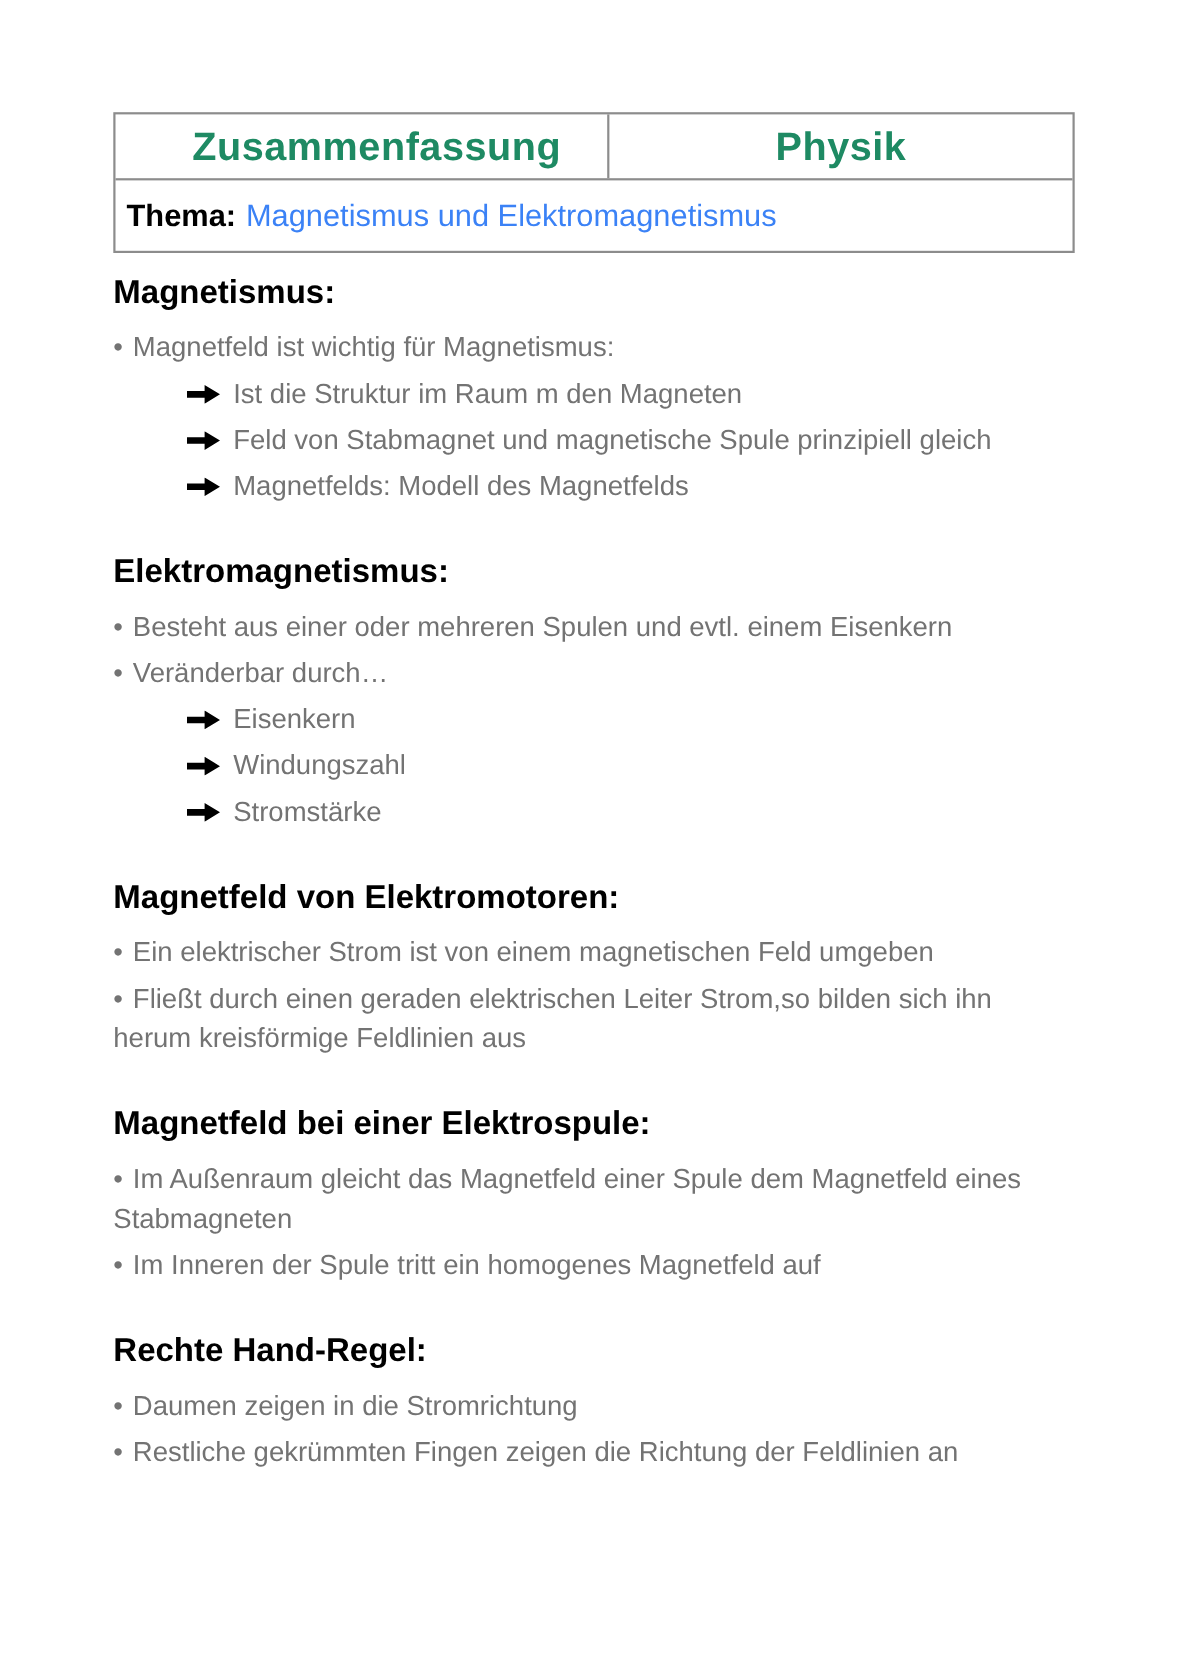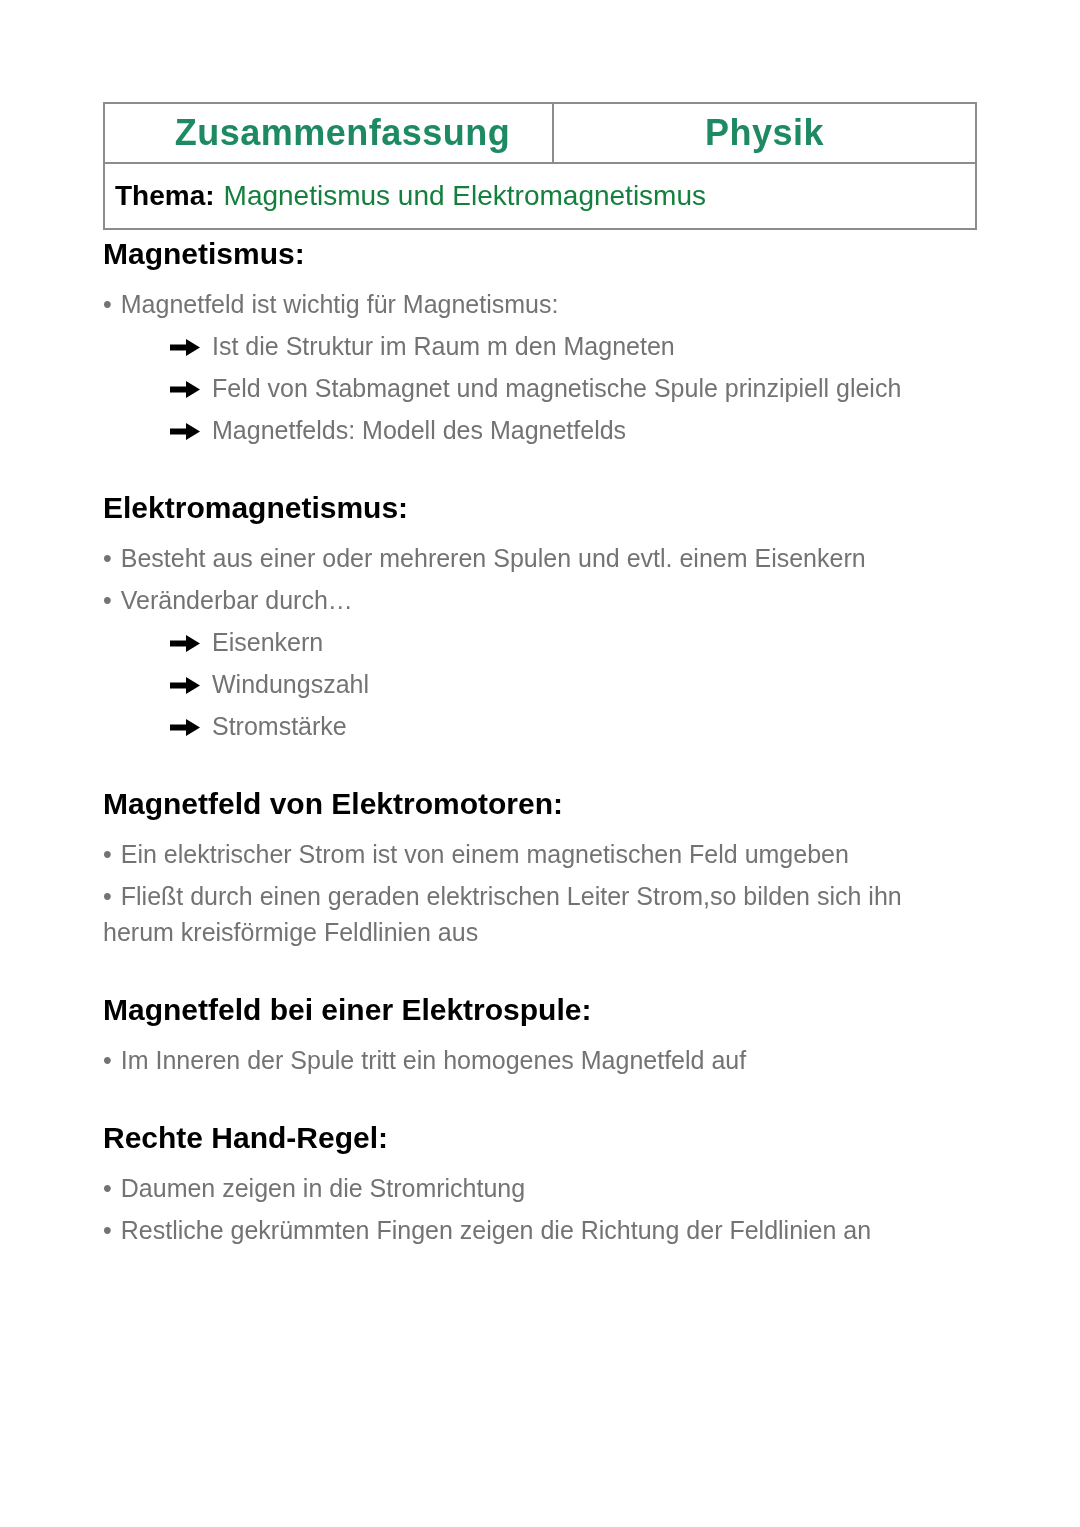--- a/index.html
+++ b/index.html
@@ -38,28 +38,28 @@
     color:var(--accent);
   }
   .title-cell.left{border-right:2px solid var(--border);}
   .thema-row{
     height:64px;
     display:flex;align-items:center;
     padding-left:10px;
     font-size:28px;
   }
   .thema-label{font-weight:bold;color:#000;}
-  .thema-text{margin-left:9px;color:#15803d;}
+  .thema-text{margin-left:9px;color:#3b82f6;}
 
   
   .content{
     position:absolute;left:103px;top:236px;width:874px;
   }
   .section{margin-top:42px;}
-  .section:first-child{margin-top:0;}
+  .section:first-child{margin-top:12px;}
   .section-heading{
     font-size:30px;font-weight:bold;color:#000;
     line-height:36px;
     margin-bottom:14px;
   }
   .item{
     font-size:25px;line-height:36px;
     margin-bottom:6px;color:#737373;
   }
   .item.arrow{padding-left:67px;}
@@ -115,20 +115,21 @@
               <path d="M0 5.5 H16 V0 L30 8.5 L16 17 V11.5 H0 Z" fill="#000000"></path>
             </svg></span><span class="item-text">Stromstärke</span></div>
       </section>
       <section class="section">
         <h2 class="section-heading">Magnetfeld von Elektromotoren:</h2>
         <div class="item bullet"><span class="marker bullet-marker">•</span><span class="item-text">Ein elektrischer Strom ist von einem magnetischen Feld umgeben</span></div>
         <div class="item bullet"><span class="marker bullet-marker">•</span><span class="item-text">Fließt durch einen geraden elektrischen Leiter Strom,so bilden sich ihn herum kreisförmige Feldlinien aus</span></div>
       </section>
       <section class="section">
         <h2 class="section-heading">Magnetfeld bei einer Elektrospule:</h2>
+        <div class="item bullet"><span class="marker bullet-marker">•</span><span class="item-text">Im Außenraum gleicht das Magnetfeld einer Spule dem Magnetfeld eines Stabmagneten</span></div>
         <div class="item bullet"><span class="marker bullet-marker">•</span><span class="item-text">Im Inneren der Spule tritt ein homogenes Magnetfeld auf</span></div>
       </section>
       <section class="section">
         <h2 class="section-heading">Rechte Hand-Regel:</h2>
         <div class="item bullet"><span class="marker bullet-marker">•</span><span class="item-text">Daumen zeigen in die Stromrichtung</span></div>
         <div class="item bullet"><span class="marker bullet-marker">•</span><span class="item-text">Restliche gekrümmten Fingen zeigen die Richtung der Feldlinien an</span></div>
       </section>
     </div>
 
 </div>

